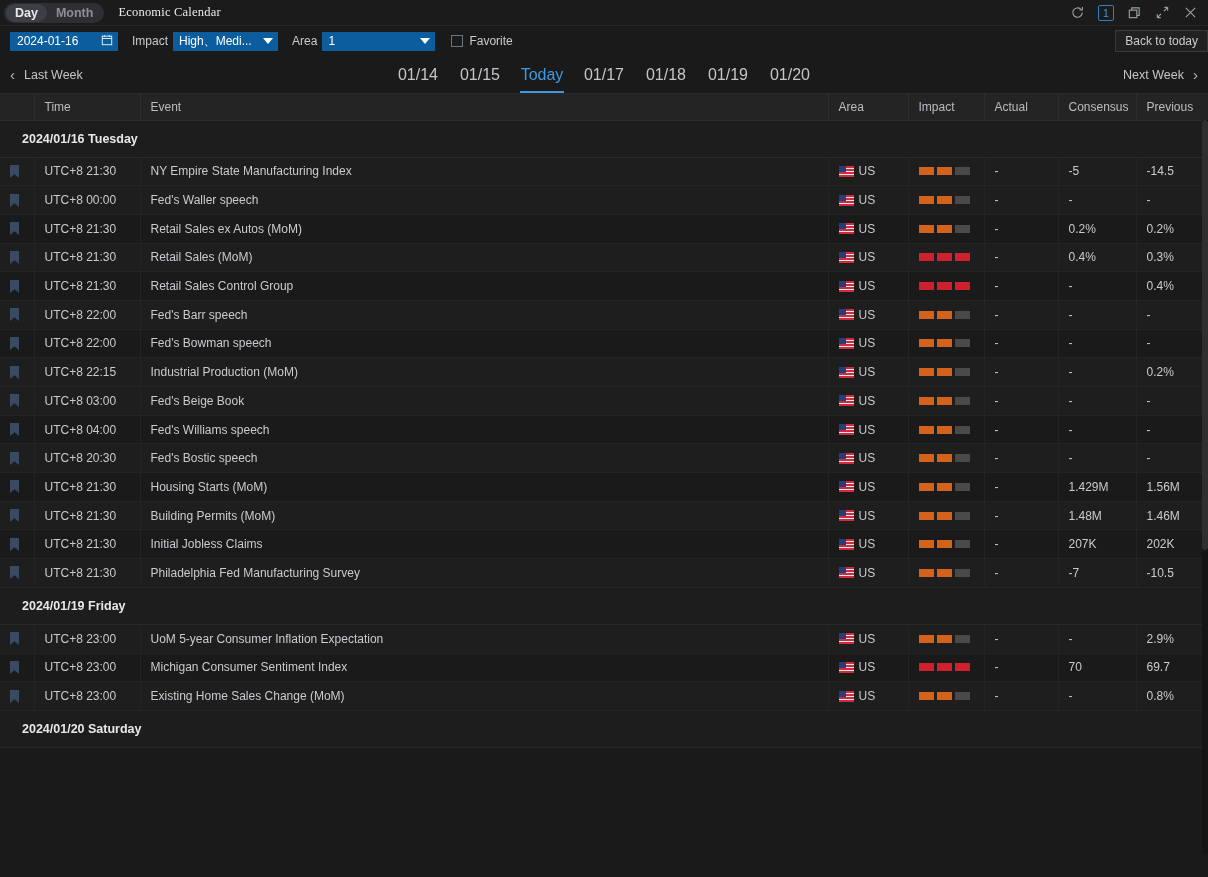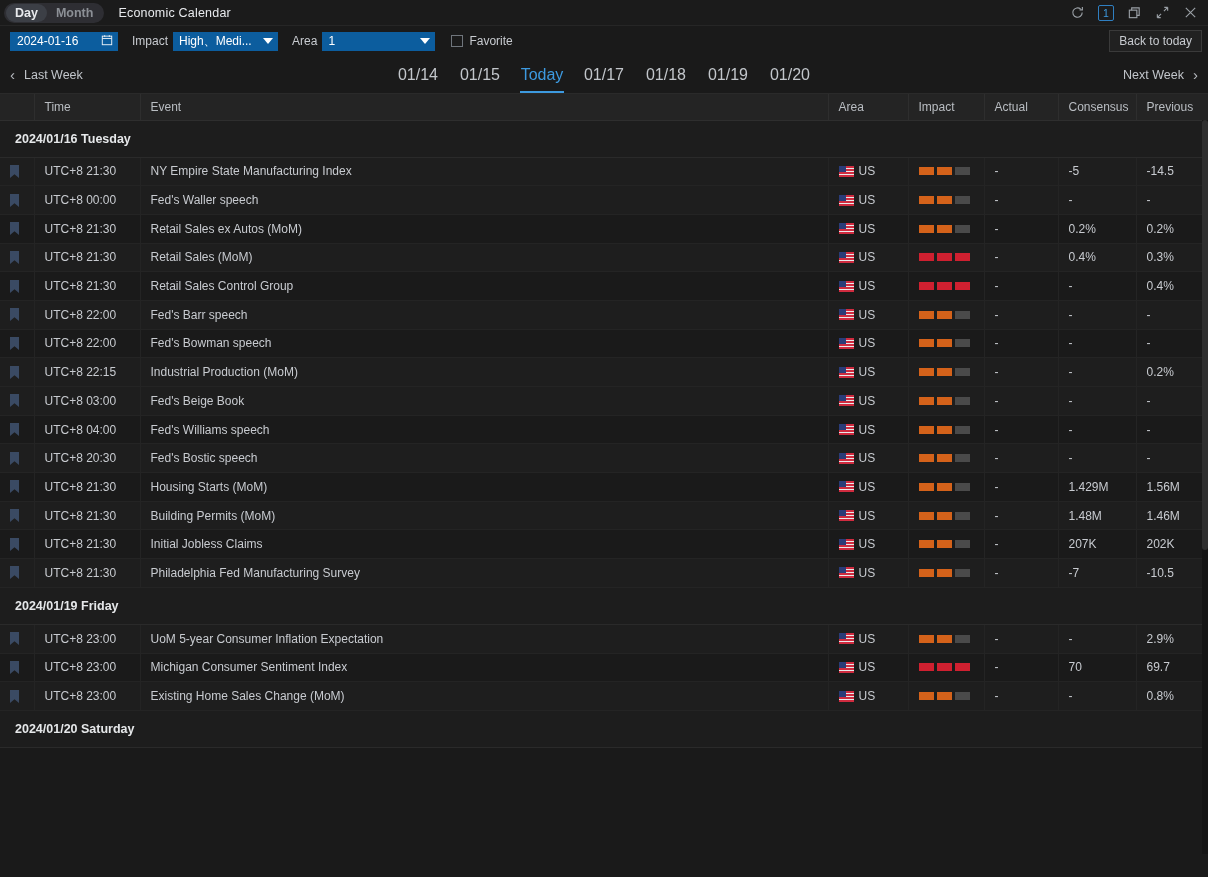--- a/index.html
+++ b/index.html
@@ -24,34 +24,34 @@
     background: #2e2e33; border-radius: 11px;
     height: 20px; padding: 0 2px;
   }
   .tb-seg .seg {
     font-size: 12.5px; font-weight: bold;
     padding: 0 9px; height: 18px; line-height: 18px;
     border-radius: 10px; color: #8c9096; cursor: pointer;
   }
   .tb-seg .seg.active { background: #3c3f46; color: #e8eaed; text-align: right; }
   #app-title {
-    font-size: 12.5px; color: #e8eaed; margin-left: 14px; letter-spacing: .2px;
+    font-size: 12.5px; color: #e8eaed; margin-left: 14px; letter-spacing: .2px; font-family: Liberation Serif, serif;
   }
   #tb-right { margin-left: auto; display: flex; align-items: center; gap: 13px; padding-right: 4px; }
   .tbicon { width: 15px; height: 15px; display: block; color: #9aa0a6; cursor: pointer; }
   .tbicon svg { display: block; }
   .boxnum {
     width: 16px; height: 16px; border: 1px solid #2f7fc1; border-radius: 2px;
     color: #3c9ae0; font-size: 10.5px; line-height: 14px; text-align: center; cursor: pointer;
   }
 
   
   #filterbar {
     height: 30px; display: flex; align-items: center;
-    padding: 0 6px 0 10px; background: #1a1a1a;
+    padding: 0 0 0 10px; background: #1a1a1a;
   }
   .date-box {
     background: #0c5d9e; color: #fff; font-size: 12px;
     height: 19px; min-width: 108px; display: flex; align-items: center;
     justify-content: space-between; padding: 0 5px 0 7px; cursor: pointer;
   }
   .date-box .cal { margin-left: 8px; opacity: .92; }
   .f-label { font-size: 12px; color: #c8cbd0; margin: 0 5px 0 14px; }
   .sel-box {
     background: #0c5d9e; color: #fff; font-size: 12px;
@@ -111,21 +111,21 @@
   td {
     font-size: 12px; height: 28.7px; padding: 0 0 0 10px;
     border-right: 1px solid #242424; border-bottom: 1px solid #242424;
     color: #c8cbd0; white-space: nowrap; overflow: hidden;
   }
   tr.ev-even td { background: #1e1e1e; }
   tr.ev-odd  td { background: #1a1a1a; }
   tr.daygroup td {
     background: #1d1d1d; height: 37px; font-size: 12.5px; color: #e6e8ea;
     font-weight: bold; border-right: none; border-bottom: 1px solid #2a2a2a;
-    padding-left: 15px;
+    padding-left: 22px;
   }
   .c-flag { width: 34px; }
   .c-time { width: 106px; }
   .c-event { width: 688px; }
   .c-area { width: 80px; }
   .c-impact { width: 76px; }
   .c-actual { width: 74px; }
   .c-cons { width: 78px; }
   .c-prev { width: 72px; }
 

